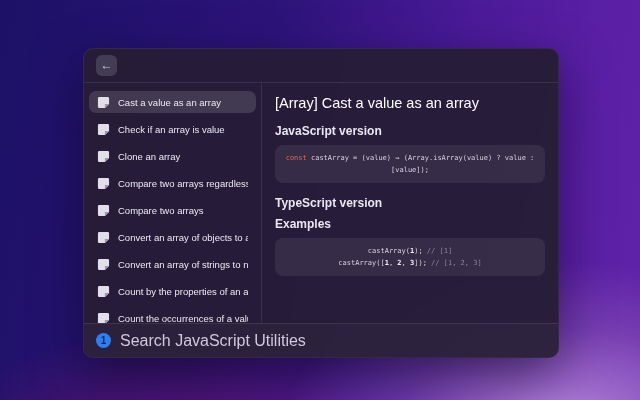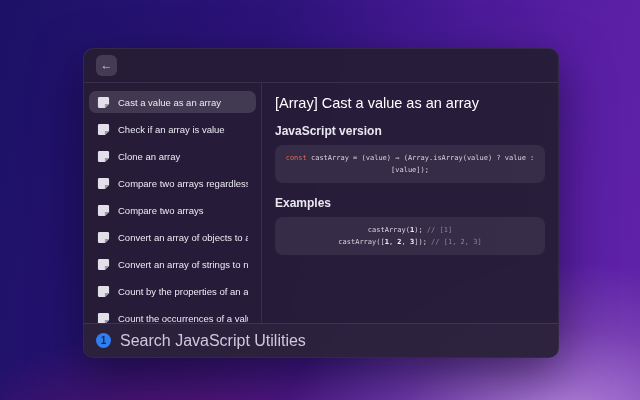--- a/index.html
+++ b/index.html
@@ -151,20 +151,21 @@
         </div>
       <div class="vdivider"></div>
       <div class="detail">
         <div class="detail-title">[Array] Cast a value as an array</div>
         <div id="sections">
             <div class="section-heading">JavaScript version</div>
             <div class="code-block">
               <div class="code-line"><span class="tok-kw">const</span><span class="tok-code"> castArray = (value) ⇒ (Array.isArray(value) ? value :</span></div>
               <div class="code-line"><span class="tok-code">[value]);</span></div>
             </div>
+            <div class="section-heading">TypeScript version</div>
             <div class="section-heading">Examples</div>
             <div class="code-block">
               <div class="code-line"><span class="tok-code">castArray(</span><span class="tok-num">1</span><span class="tok-code">); </span><span class="tok-comment">// [1]</span></div>
               <div class="code-line"><span class="tok-code">castArray([</span><span class="tok-num">1</span><span class="tok-code">, </span><span class="tok-num">2</span><span class="tok-code">, </span><span class="tok-num">3</span><span class="tok-code">]); </span><span class="tok-comment">// [1, 2, 3]</span></div>
             </div>
           </div>
       </div>
     </div>
 
     <div class="statusbar">

